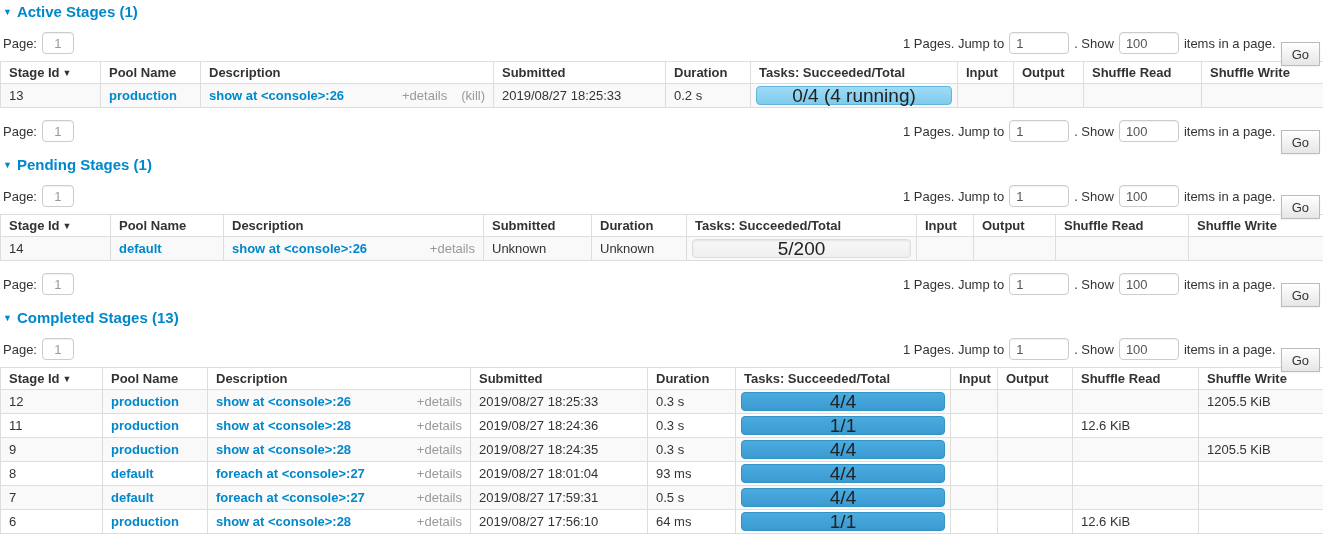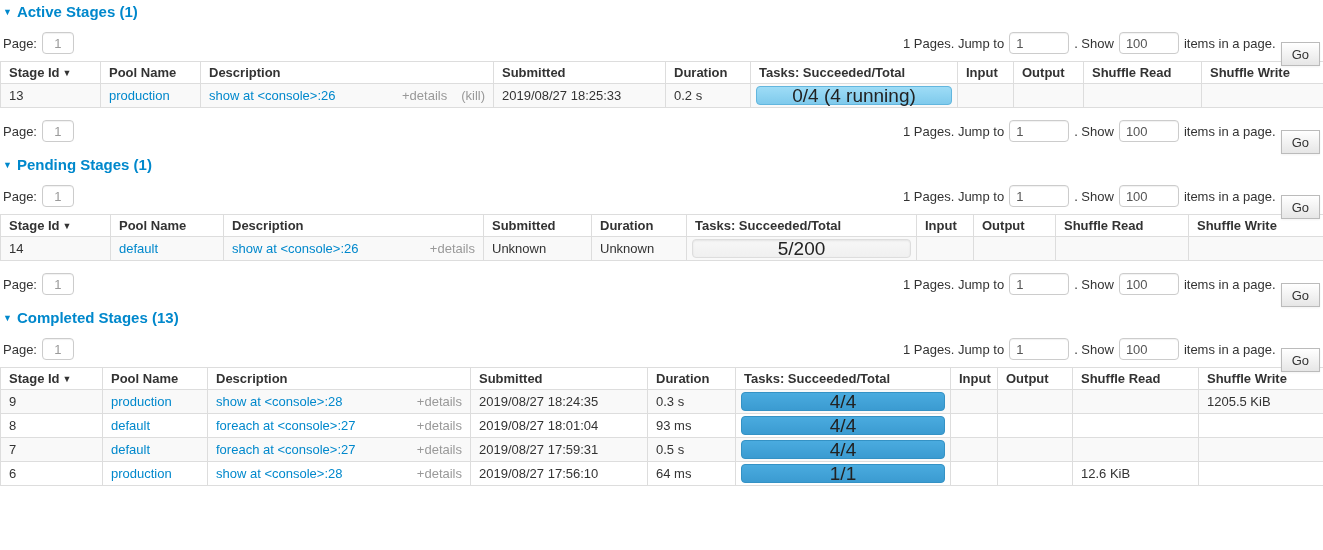--- a/index.html
+++ b/index.html
@@ -38,21 +38,21 @@
     width: 1323px; border-collapse: collapse; table-layout: fixed;
     font-size: 13px; color: #333; border: 1px solid #ddd;
   }
   th, td {
     border: 1px solid #ddd; padding: 3px 8px; height: 22px;
     overflow: hidden; white-space: nowrap; text-align: left; vertical-align: middle;
   }
   th { font-weight: bold; background: #fff; cursor: pointer; }
   tbody tr:nth-child(odd) { background: #f9f9f9; }
   tbody tr:nth-child(even) { background: #fff; }
-  a.link { color: #0088cc; text-decoration: none; cursor: pointer; }
+  a.link { color: #0088cc; text-decoration: none; cursor: pointer; font-weight: bold; }
   .cell-right { float: right; color: #999; margin-left: 45px; }
   .cell-right .gap { display: inline-block; width: 14px; }
   .muted { color: #999; cursor: pointer; }
   .sort-arrow { font-size: 9px; margin-left: 3px; position: relative; top: -1px; }
 
   td.tasks-cell { padding: 2px 5px; }
   .pbar {
     height: 19px; line-height: 18px; border-radius: 4px; text-align: center;
     font-size: 19px; color: #222; width: 100%;
   }
@@ -272,20 +272,48 @@
             <th>Duration</th>
             <th>Tasks: Succeeded/Total</th>
             <th>Input</th>
             <th>Output</th>
             <th>Shuffle Read</th>
             <th>Shuffle Write</th>
           </tr>
         </thead>
         <tbody>
           <tr>
+            <td>12</td>
+            <td><a class="link">production</a></td>
+            <td><a class="link">show at &lt;console&gt;:26</a><span class="cell-right"><span class="muted">+details</span></span></td>
+            <td>2019/08/27 18:25:33</td>
+            <td>0.3 s</td>
+            <td class="tasks-cell">
+              <div class="pbar done">4/4</div>
+            </td>
+            <td></td>
+            <td></td>
+            <td></td>
+            <td>1205.5 KiB</td>
+          </tr>
+          <tr>
+            <td>11</td>
+            <td><a class="link">production</a></td>
+            <td><a class="link">show at &lt;console&gt;:28</a><span class="cell-right"><span class="muted">+details</span></span></td>
+            <td>2019/08/27 18:24:36</td>
+            <td>0.3 s</td>
+            <td class="tasks-cell">
+              <div class="pbar done">1/1</div>
+            </td>
+            <td></td>
+            <td></td>
+            <td>12.6 KiB</td>
+            <td></td>
+          </tr>
+          <tr>
             <td>9</td>
             <td><a class="link">production</a></td>
             <td><a class="link">show at &lt;console&gt;:28</a><span class="cell-right"><span class="muted">+details</span></span></td>
             <td>2019/08/27 18:24:35</td>
             <td>0.3 s</td>
             <td class="tasks-cell">
               <div class="pbar done">4/4</div>
             </td>
             <td></td>
             <td></td>

